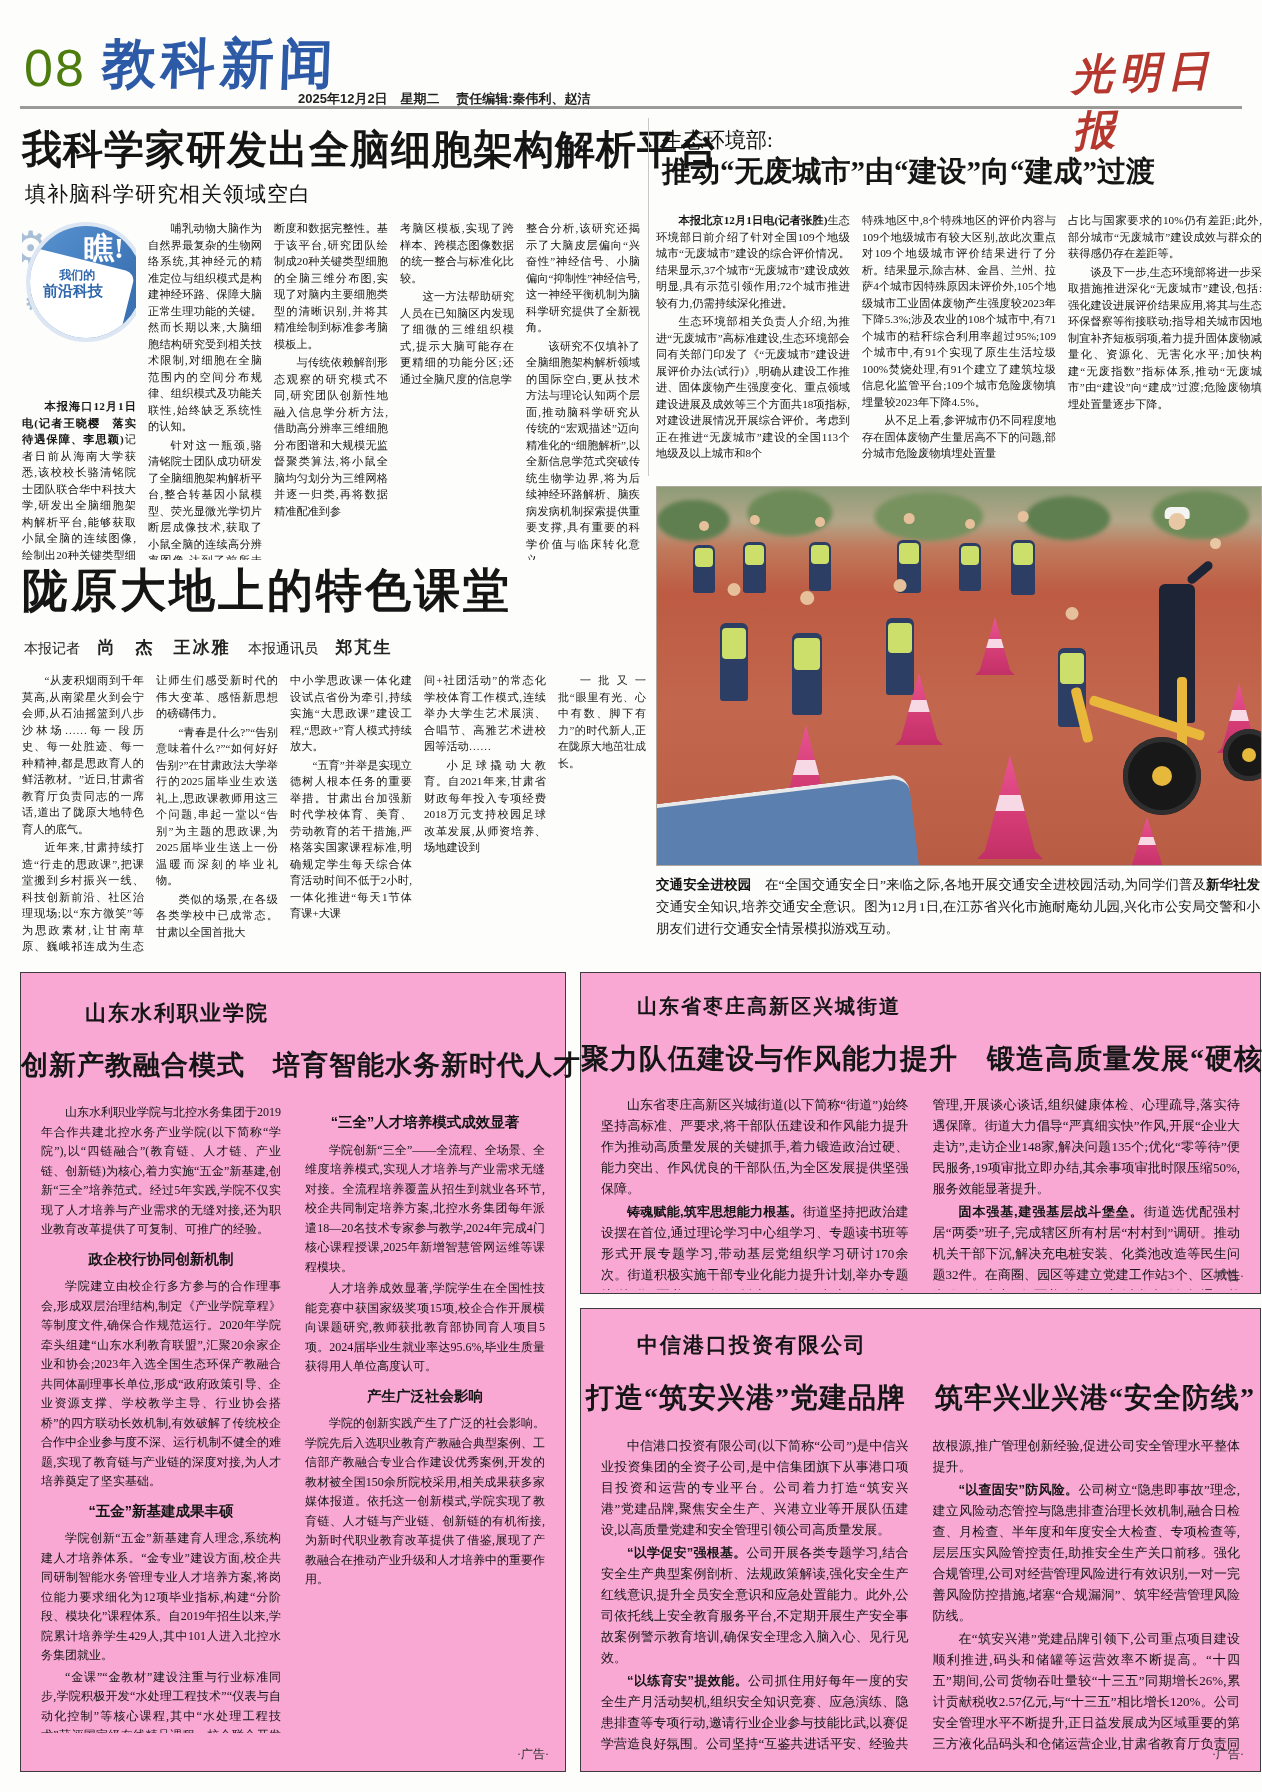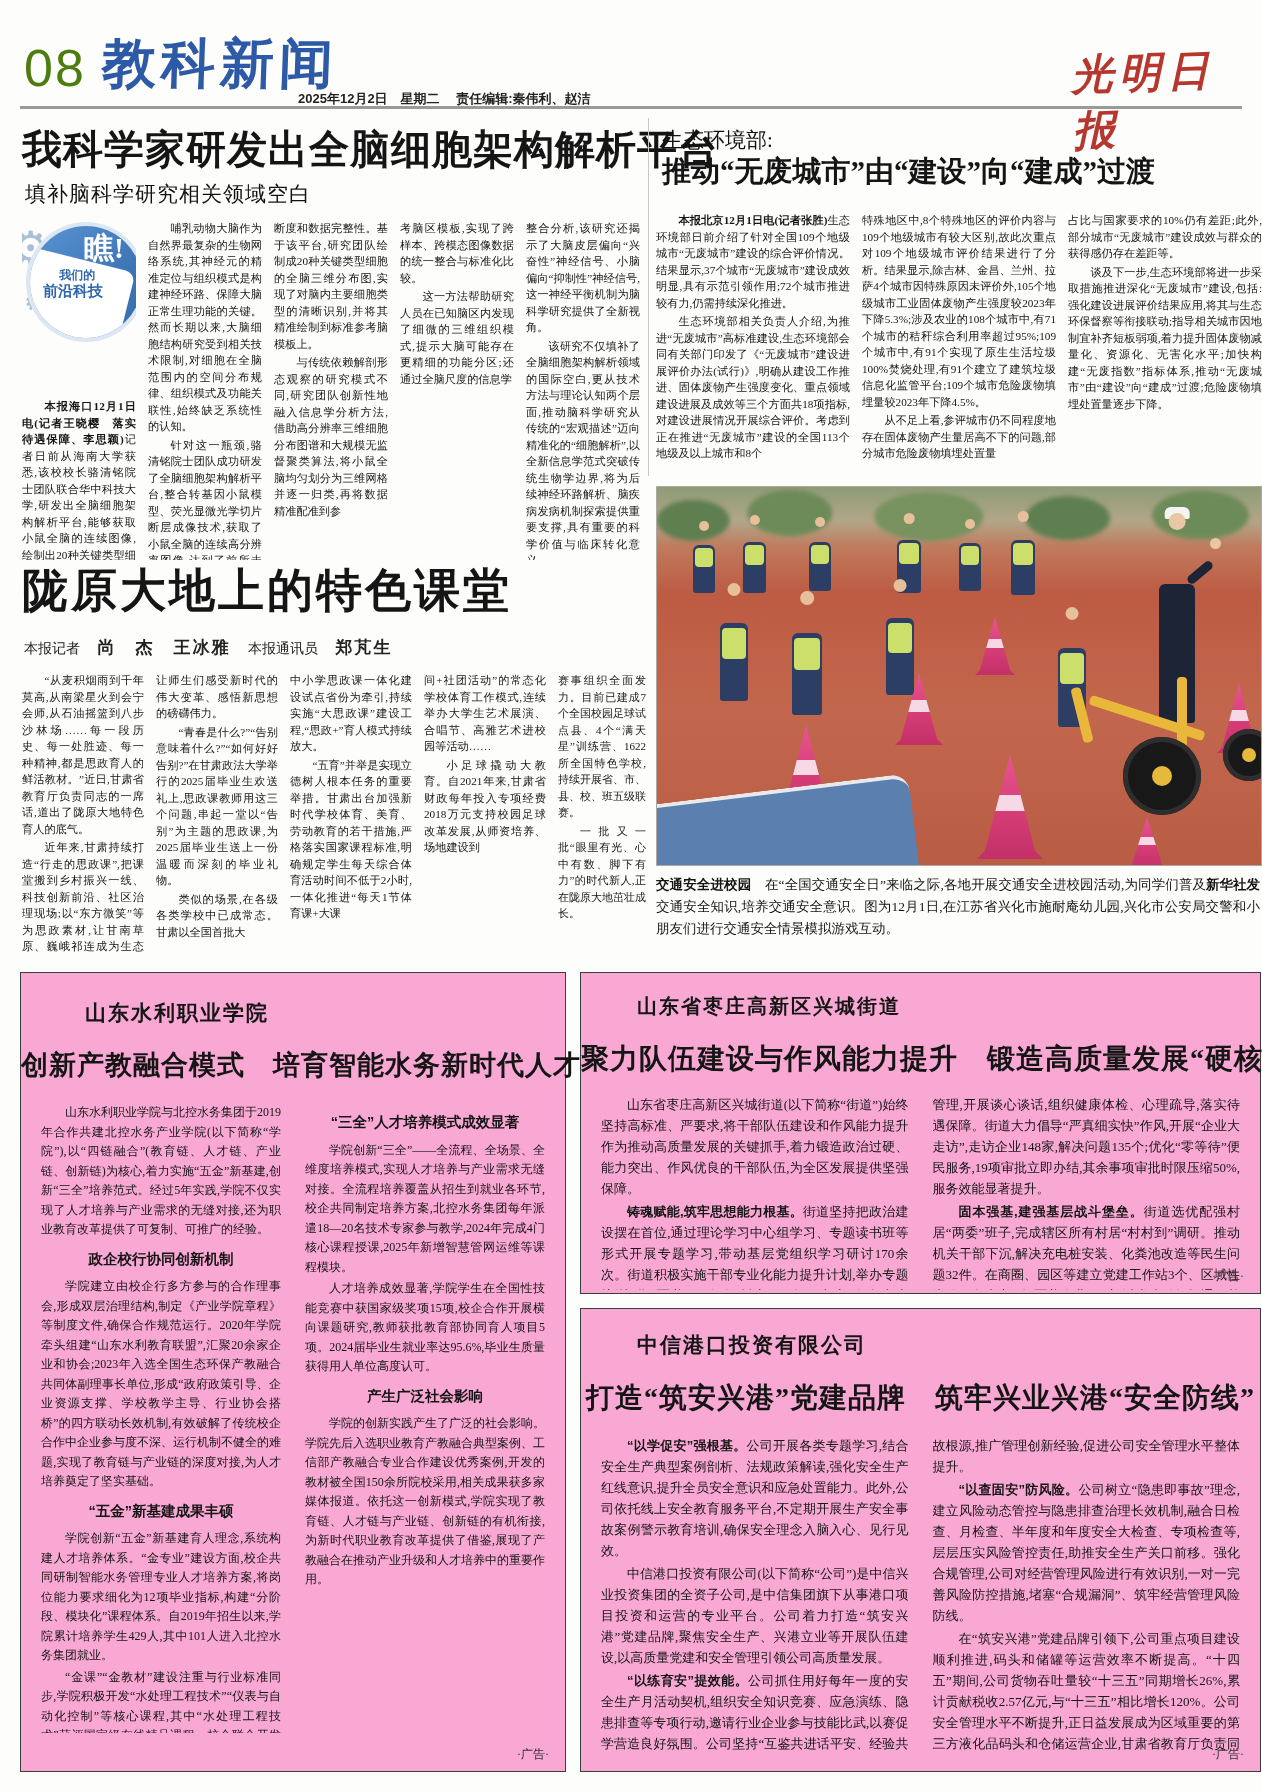--- a/index.html
+++ b/index.html
@@ -189,21 +189,20 @@
       <p class="cont">中小学思政课一体化建设试点省份为牵引,持续实施“大思政课”建设工程,“思政+”育人模式持续放大。</p>
       <p>“五育”并举是实现立德树人根本任务的重要举措。甘肃出台加强新时代学校体育、美育、劳动教育的若干措施,严格落实国家课程标准,明确规定学生每天综合体育活动时间不低于2小时,一体化推进“每天1节体育课+大课</p>
     </div>
     <div class="gap"></div>
     <div class="ncol" style="flex:0 0 122px;">
       <p class="cont">间+社团活动”的常态化学校体育工作模式,连续举办大学生艺术展演、合唱节、高雅艺术进校园等活动……</p>
       <p>小足球撬动大教育。自2021年来,甘肃省财政每年投入专项经费2018万元支持校园足球改革发展,从师资培养、场地建设到</p>
     </div>
     <div class="gap"></div>
     <div class="ncol" style="flex:1;font-size:11px;">
-      <p class="cont">赛事组织全面发力。目前已建成7个全国校园足球试点县、4个“满天星”训练营、1622所全国特色学校,持续开展省、市、县、校、班五级联赛。</p>
       <p>一批又一批“眼里有光、心中有数、脚下有力”的时代新人,正在陇原大地茁壮成长。</p>
     </div>
   </div>
 
   <div class="abs photo" style="left:656px;top:486px;width:604px;height:378px;">
     <div class="treeband"></div>
 
     <div class="kid" style="left:34px;top:34px;width:26px;height:72px;">
         <div class="head"></div>
         <div class="bodyp"></div>
@@ -338,22 +337,22 @@
       </div>
     </div>
     <div class="ad-mark">·广告·</div>
   </div>
 
   <div class="abs adbox adwide" style="left:580px;top:1308px;width:681px;height:464px;">
     <div class="ad-org" style="margin:22px 0 0 56px;font-size:21px;">中信港口投资有限公司</div>
     <div class="ad-head">打造“筑安兴港”党建品牌　筑牢兴业兴港“安全防线”</div>
     <div class="ad-cols" style="height:318px;margin-top:18px;">
       <div class="ad-col">
+        <p>中信港口投资有限公司(以下简称“公司”)是中信兴业投资集团的全资子公司,是中信集团旗下从事港口项目投资和运营的专业平台。公司着力打造“筑安兴港”党建品牌,聚焦安全生产、兴港立业等开展队伍建设,以高质量党建和安全管理引领公司高质量发展。</p>
         <p><b class="plead">“以学促安”强根基。</b><span>公司开展各类专题学习,结合安全生产典型案例剖析、法规政策解读,强化安全生产红线意识,提升全员安全意识和应急处置能力。此外,公司依托线上安全教育服务平台,不定期开展生产安全事故案例警示教育培训,确保安全理念入脑入心、见行见效。</span></p>
-        <p>中信港口投资有限公司(以下简称“公司”)是中信兴业投资集团的全资子公司,是中信集团旗下从事港口项目投资和运营的专业平台。公司着力打造“筑安兴港”党建品牌,聚焦安全生产、兴港立业等开展队伍建设,以高质量党建和安全管理引领公司高质量发展。</p>
         <p><b class="plead">“以练育安”提效能。</b><span>公司抓住用好每年一度的安全生产月活动契机,组织安全知识竞赛、应急演练、隐患排查等专项行动,邀请行业企业参与技能比武,以赛促学营造良好氛围。公司坚持“互鉴共进话平安、经验共享筑防线”,组织一线作业人员、安全生产管理人员开展储运安全讲座和案例剖析,剖析事</span></p>
       </div>
       <div class="ad-col">
         <p class="cont">故根源,推广管理创新经验,促进公司安全管理水平整体提升。</p>
         <p><b class="plead">“以查固安”防风险。</b><span>公司树立“隐患即事故”理念,建立风险动态管控与隐患排查治理长效机制,融合日检查、月检查、半年度和年度安全大检查、专项检查等,层层压实风险管控责任,助推安全生产关口前移。强化合规管理,公司对经营管理风险进行有效识别,一对一完善风险防控措施,堵塞“合规漏洞”、筑牢经营管理风险防线。</span></p>
         <p>在“筑安兴港”党建品牌引领下,公司重点项目建设顺利推进,码头和储罐等运营效率不断提高。“十四五”期间,公司货物吞吐量较“十三五”同期增长26%,累计贡献税收2.57亿元,与“十三五”相比增长120%。公司安全管理水平不断提升,正日益发展成为区域重要的第三方液化品码头和仓储运营企业,甘肃省教育厅负责同志的一席话“中信力量”。</p>
       </div>
     </div>
     <div class="ad-mark">·广告·</div>
   </div>

